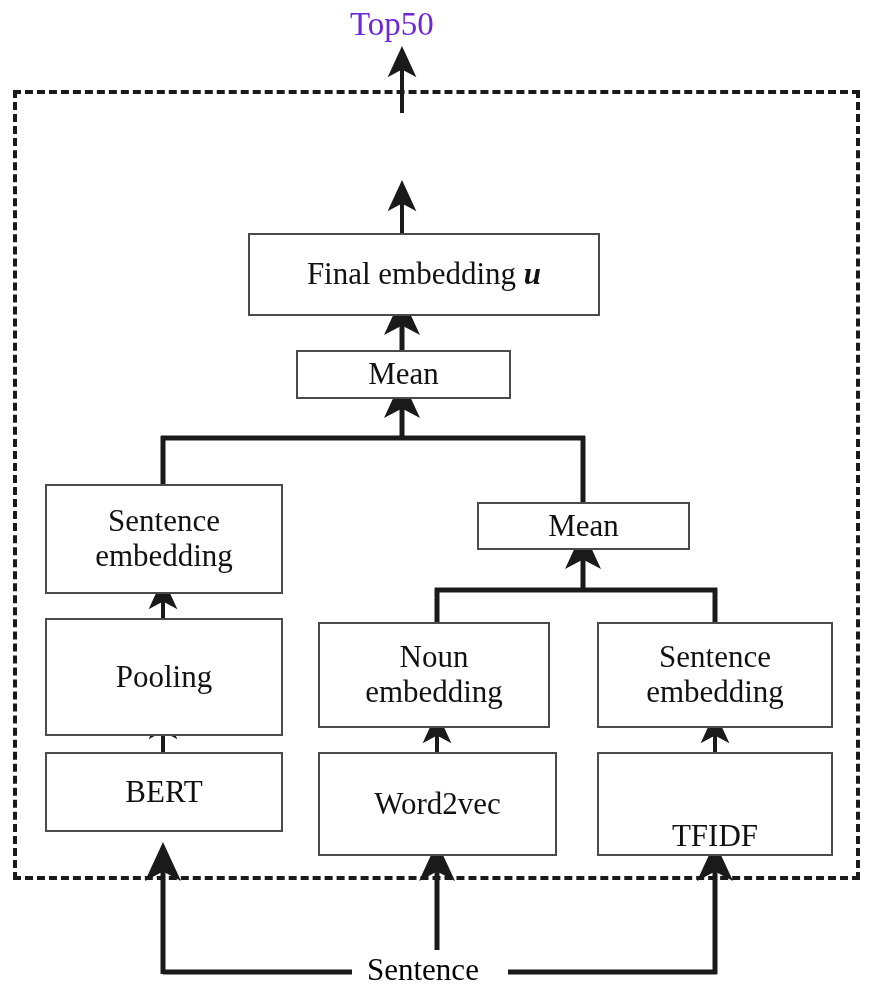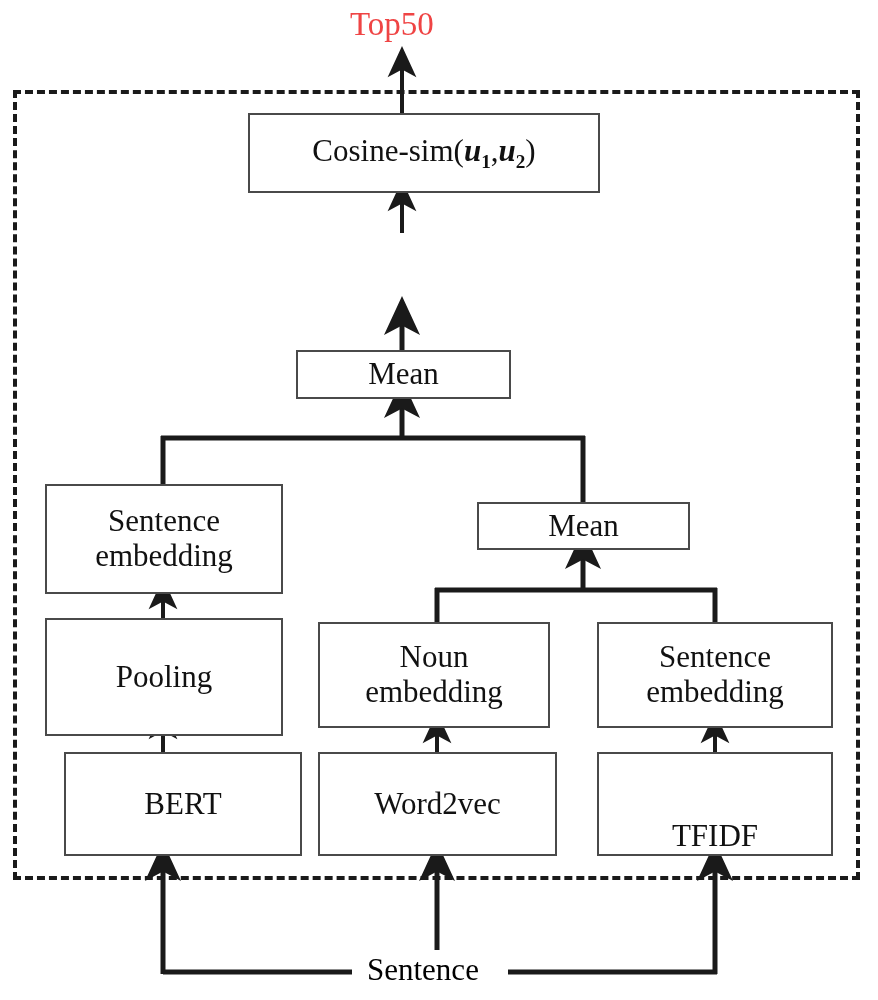--- a/index.html
+++ b/index.html
@@ -35,21 +35,21 @@
     line-height: 1.12;
     z-index: 2;
   }
   .node .label {
     display: block;
     padding: 0 6px;
     white-space: pre-line;
   }
   .plain-label {
     position: absolute;
-    color: #ef4444;
+    color: #6d28d9;
     z-index: 3;
     white-space: nowrap;
   }
   .fs-top { font-size: 33px; }
   .fs-node { font-size: 31px; }
   .bold-ital {
     font-weight: bold;
     font-style: italic;
   }
   .bold-ital sub {
@@ -120,24 +120,24 @@
 
     <line x1="163" y1="972" x2="352" y2="972" stroke="#1a1a1a" stroke-width="5"></line>
     <line x1="508" y1="972" x2="717" y2="972" stroke="#1a1a1a" stroke-width="5"></line>
     <line x1="163" y1="974" x2="163" y2="862" stroke="#1a1a1a" stroke-width="5" marker-end="url(#arrowhead)"></line>
     <line x1="437" y1="950" x2="437" y2="862" stroke="#1a1a1a" stroke-width="5" marker-end="url(#arrowhead)"></line>
     <line x1="715" y1="974" x2="715" y2="862" stroke="#1a1a1a" stroke-width="5" marker-end="url(#arrowhead)"></line>
   </svg>
 
   <div class="plain-label fs-top" style="left:350px; top:6px;">Top50</div>
 
-  <div class="node fs-node" style="left:248px; top:113px; width:352px; height:80px;">
-    <span class="label"><span>Cosine-sim(</span><span class="bold-ital"><span>u</span><sub>1</sub></span><span>,</span><span class="bold-ital"><span>u</span><sub>2</sub></span><span>)</span></span>
+
+  <div class="node fs-node" style="left:248px; top:233px; width:352px; height:83px;">
+    <span class="label"><span>Final embedding </span><span class="bold-ital">u</span></span>
   </div>
-
 
   <div class="node fs-node" style="left:296px; top:350px; width:215px; height:49px;">
     <span class="label">Mean</span>
   </div>
 
   <div class="node fs-node" style="left:45px; top:484px; width:238px; height:110px;">
     <span class="label">Sentence
 embedding</span>
   </div>
 
@@ -152,21 +152,21 @@
   <div class="node fs-node" style="left:318px; top:622px; width:232px; height:106px;">
     <span class="label">Noun
 embedding</span>
   </div>
 
   <div class="node fs-node" style="left:597px; top:622px; width:236px; height:106px;">
     <span class="label">Sentence
 embedding</span>
   </div>
 
-  <div class="node fs-node" style="left:45px; top:752px; width:238px; height:104px;margin-left:19px;">
+  <div class="node fs-node" style="left:45px; top:752px; width:238px; height:80px;">
     <span class="label">BERT</span>
   </div>
 
   <div class="node fs-node" style="left:318px; top:752px; width:239px; height:104px;">
     <span class="label">Word2vec</span>
   </div>
 
   <div class="node fs-node" style="left:597px; top:752px; width:236px; height:104px;align-items:flex-end;">
     <span class="label">TFIDF</span>
   </div>

